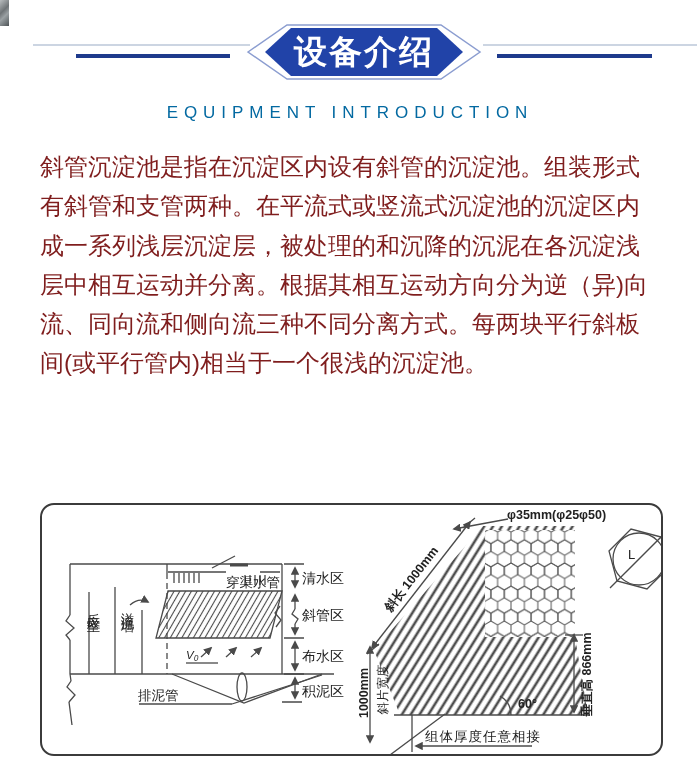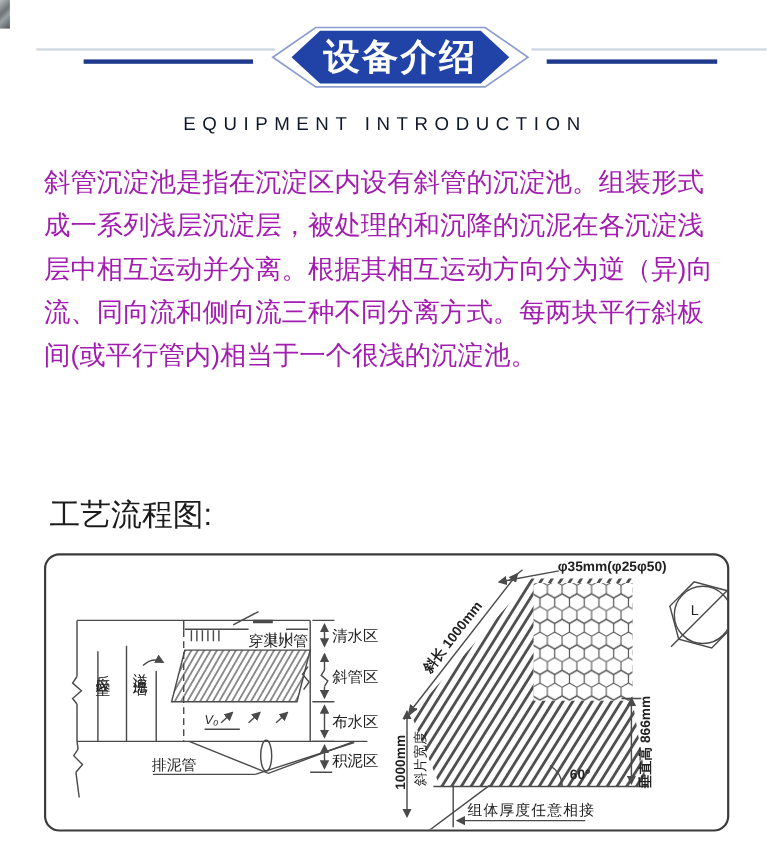--- a/index.html
+++ b/index.html
@@ -16,25 +16,25 @@
   .hline.r { left:483px; width:214px; }
   .dline { position:absolute; height:4px; background:#1e3a8c; top:54px; }
   .dline.l { left:76px; width:154px; }
   .dline.r { left:497px; width:155px; }
   .badge { position:absolute; left:245px; top:23px; width:238px; height:58px; }
   .badge svg { position:absolute; left:0; top:0; }
   .badge-text { position:absolute; left:0; top:0; width:238px; height:58px;
     display:flex; align-items:center; justify-content:center;
     color:#fff; font-size:33px; font-weight:bold; letter-spacing:2px; }
   .subtitle { position:absolute; left:0; top:103px; width:700px; text-align:center;
-    font-size:17px; letter-spacing:.35em; color:#0f172a; }
+    font-size:17px; letter-spacing:.35em; color:#0369a1; }
 
   
   .intro { position:absolute; left:40px; top:147px; width:624px; }
-  .intro .ln { font-size:24px; line-height:39.3px; color:#a21caf; white-space:nowrap; }
+  .intro .ln { font-size:24px; line-height:39.3px; color:#7f1d1d; white-space:nowrap; }
 
   .flow-heading { position:absolute; left:45px; top:449px; font-size:28px;
     font-weight:500; color:#1b1b1b; }
 
   
   .dbox { position:absolute; left:40px; top:503px; width:623px; height:253px;
     border:2px solid #3b3b3b; border-radius:14px; background:#fff; }
   .dbox svg.linework { position:absolute; left:0; top:0; width:100%; height:100%; }
   .dlabel { position:absolute; color:#222; white-space:nowrap; }
   .f13 { font-size:13.5px; }
@@ -60,27 +60,27 @@
         <polygon points="3,29 42,2 196,2 235,29 196,56 42,56" fill="none" stroke="#8b9dd0" stroke-width="1.5"></polygon>
         <polygon points="20,29 46,5 192,5 218,29 192,53 46,53" fill="#2143a8"></polygon>
       </svg>
       <div class="badge-text">设备介绍</div>
     </div>
     <div class="subtitle">EQUIPMENT INTRODUCTION</div>
   </div>
 
   <div class="intro">
     <div class="ln">斜管沉淀池是指在沉淀区内设有斜管的沉淀池。组装形式</div>
+    <div class="ln">有斜管和支管两种。在平流式或竖流式沉淀池的沉淀区内</div>
     <div class="ln">成一系列浅层沉淀层，被处理的和沉降的沉泥在各沉淀浅</div>
     <div class="ln">层中相互运动并分离。根据其相互运动方向分为逆（异)向</div>
     <div class="ln">流、同向流和侧向流三种不同分离方式。每两块平行斜板</div>
     <div class="ln">间(或平行管内)相当于一个很浅的沉淀池。</div>
   </div>
 
-  <div class="flow-heading">工艺流程图:</div>
 
   <div class="dbox">
     <svg class="linework" viewBox="0 0 619 249" preserveAspectRatio="none">
       <defs>
         <marker id="a" viewBox="0 0 10 10" refX="8" refY="5" markerWidth="6.5" markerHeight="6.5" orient="auto-start-reverse">
           <path d="M0,0 L10,5 L0,10 z" fill="#4a4a4a"></path>
         </marker>
         <pattern id="hatch" width="5" height="5" patternUnits="userSpaceOnUse" patternTransform="rotate(-60)">
           <line x1="0" y1="2.5" x2="5" y2="2.5" stroke="#4a4a4a" stroke-width="1.1"></line>
         </pattern>

